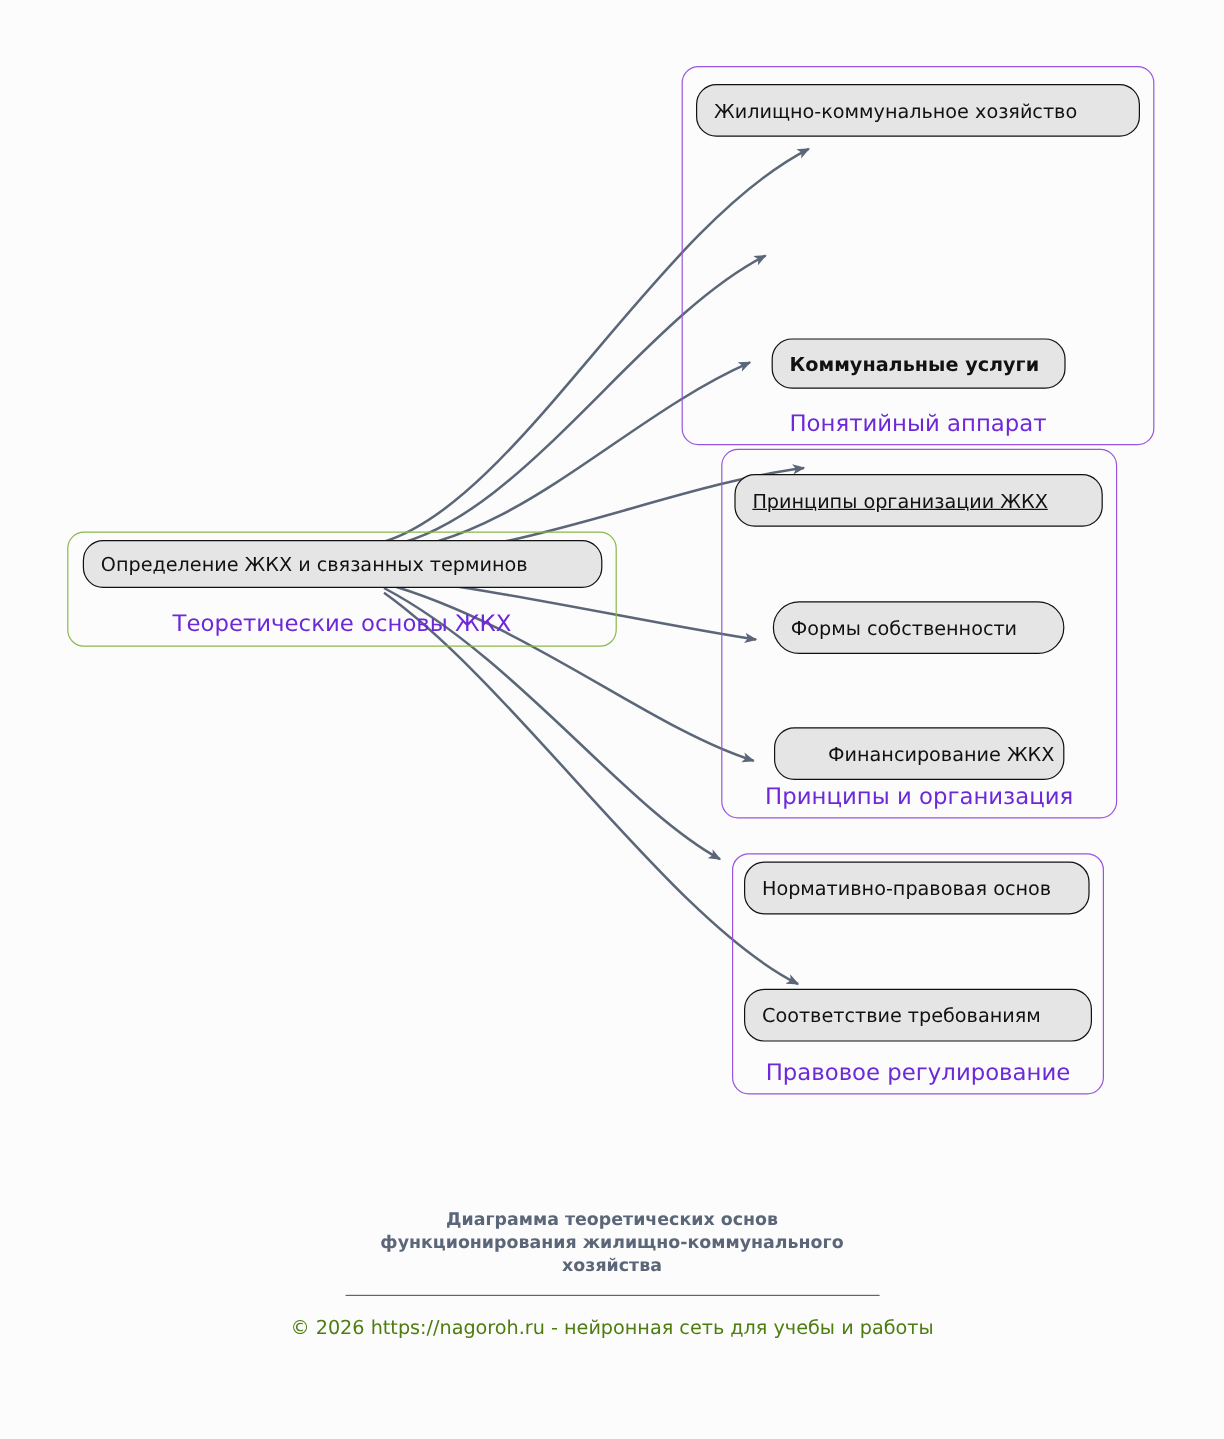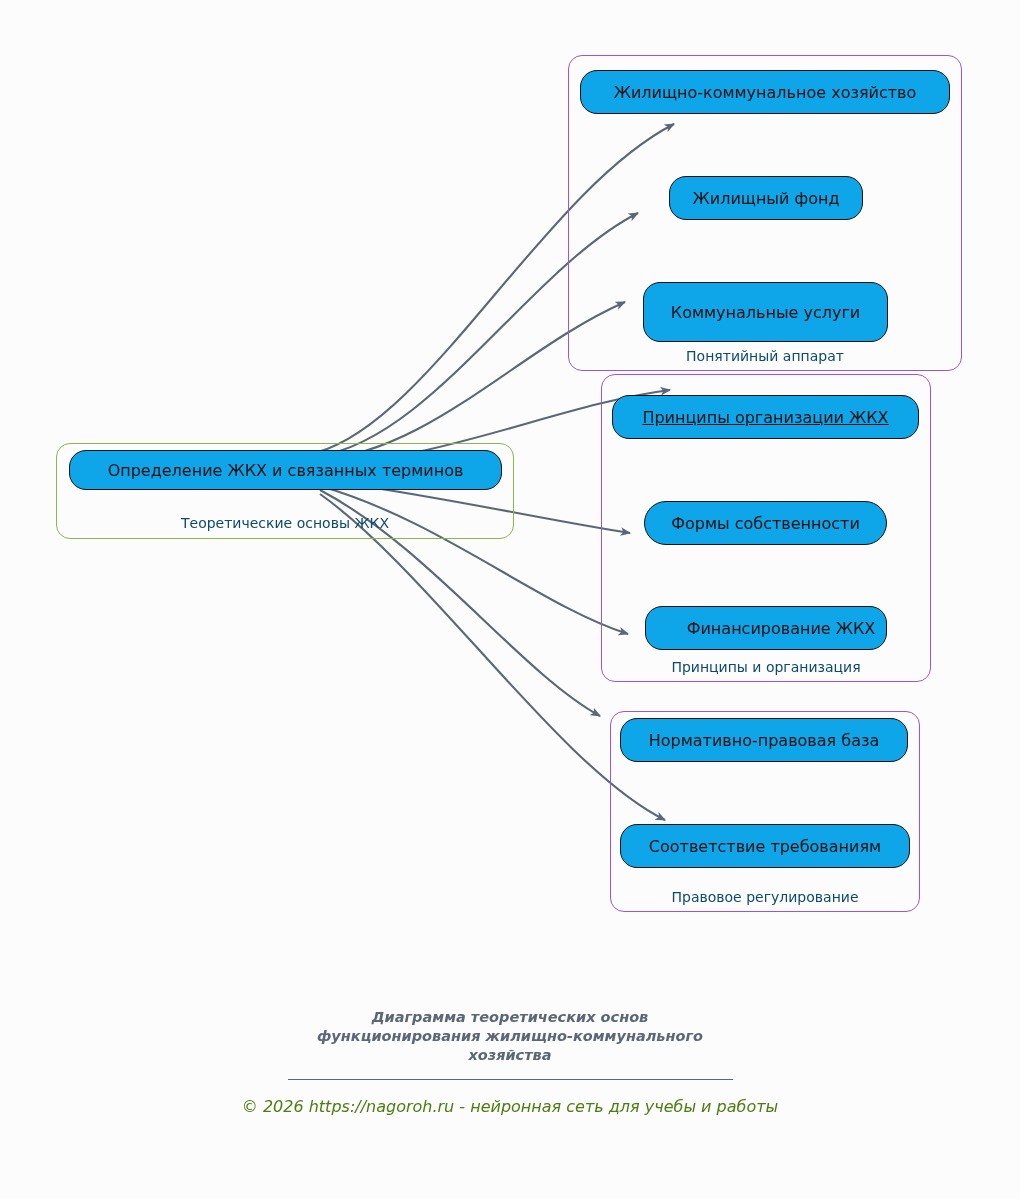--- a/index.html
+++ b/index.html
@@ -36,46 +36,44 @@
     background: transparent;
   }
   .cluster.green {
     border-color: #8ab84a;
   }
   .cluster-label {
     position: absolute;
     left: 0;
     right: 0;
     text-align: center;
-    font-size: 14px;
-    color: #0c4a6e;
+    font-size: 19px;
+    color: #6d28d9;
     white-space: nowrap;
   }
   
   .node {
     position: absolute;
     box-sizing: border-box;
     border: 1.7px solid #111111;
     border-radius: 17px;
-    background: #0ea5e9;
+    background: #e5e5e5;
     display: flex;
     align-items: center;
-    justify-content: center;
     font-size: 16px;
     color: #111111;
     white-space: nowrap;
     padding: 0 14px;
   }
   
   .footer {
     position: absolute;
     left: 0;
     right: 0;
     text-align: center;
-    font-style: italic;
   }
   .footer-title {
     font-size: 14.5px;
     font-weight: bold;
     color: #5b6678;
     line-height: 19px;
     white-space: pre-line;
   }
   .footer-rule {
     width: 445px;
@@ -119,45 +117,42 @@
   <div class="node" style="left:69px; top:450px; width:433px; height:40px;">
     <span>Определение ЖКХ и связанных терминов</span>
   </div>
 
   <div class="cluster" style="left:568px; top:55px; width:394px; height:316px;">
     <div class="cluster-label" style="bottom:6px;">Понятийный аппарат</div>
   </div>
   <div class="node" style="left:580px; top:70px; width:370px; height:44px;">
     <span>Жилищно-коммунальное хозяйство</span>
   </div>
-  <div class="node" style="left:669px; top:176px; width:194px; height:44px;">
-    <span>Жилищный фонд</span>
-  </div>
-  <div class="node" style="left:643px; top:282px; width:245px; height:60px;">
+  <div class="node" style="left:643px; top:282px; width:245px; height:42px;font-weight:bold;">
     <span>Коммунальные услуги</span>
   </div>
 
   <div class="cluster" style="left:601px; top:374px; width:330px; height:308px;">
     <div class="cluster-label" style="bottom:6px;">Принципы и организация</div>
   </div>
   <div class="node" style="left:612px; top:395px; width:307px; height:44px;text-decoration:underline;">
     <span>Принципы организации ЖКХ</span>
   </div>
   <div class="node" style="left:644px; top:501px; width:243px; height:44px;border-radius:22px;">
     <span>Формы собственности</span>
   </div>
   <div class="node" style="left:645px; top:606px; width:242px; height:44px;padding-left:44px;">
     <span>Финансирование ЖКХ</span>
   </div>
 
   <div class="cluster" style="left:610px; top:711px; width:310px; height:201px;">
     <div class="cluster-label" style="bottom:6px;">Правовое регулирование</div>
   </div>
   <div class="node" style="left:620px; top:718px; width:288px; height:44px;">
-    <span>Нормативно-правовая база</span>
+    <span>Нормативно-правовая основ</span>
   </div>
   <div class="node" style="left:620px; top:824px; width:290px; height:44px;">
     <span>Соответствие требованиям</span>
   </div>
 
   <div class="footer" style="top:1008px;">
     <div class="footer-title">Диаграмма теоретических основ
 функционирования жилищно-коммунального
 хозяйства</div>
     <div class="footer-rule"></div>

